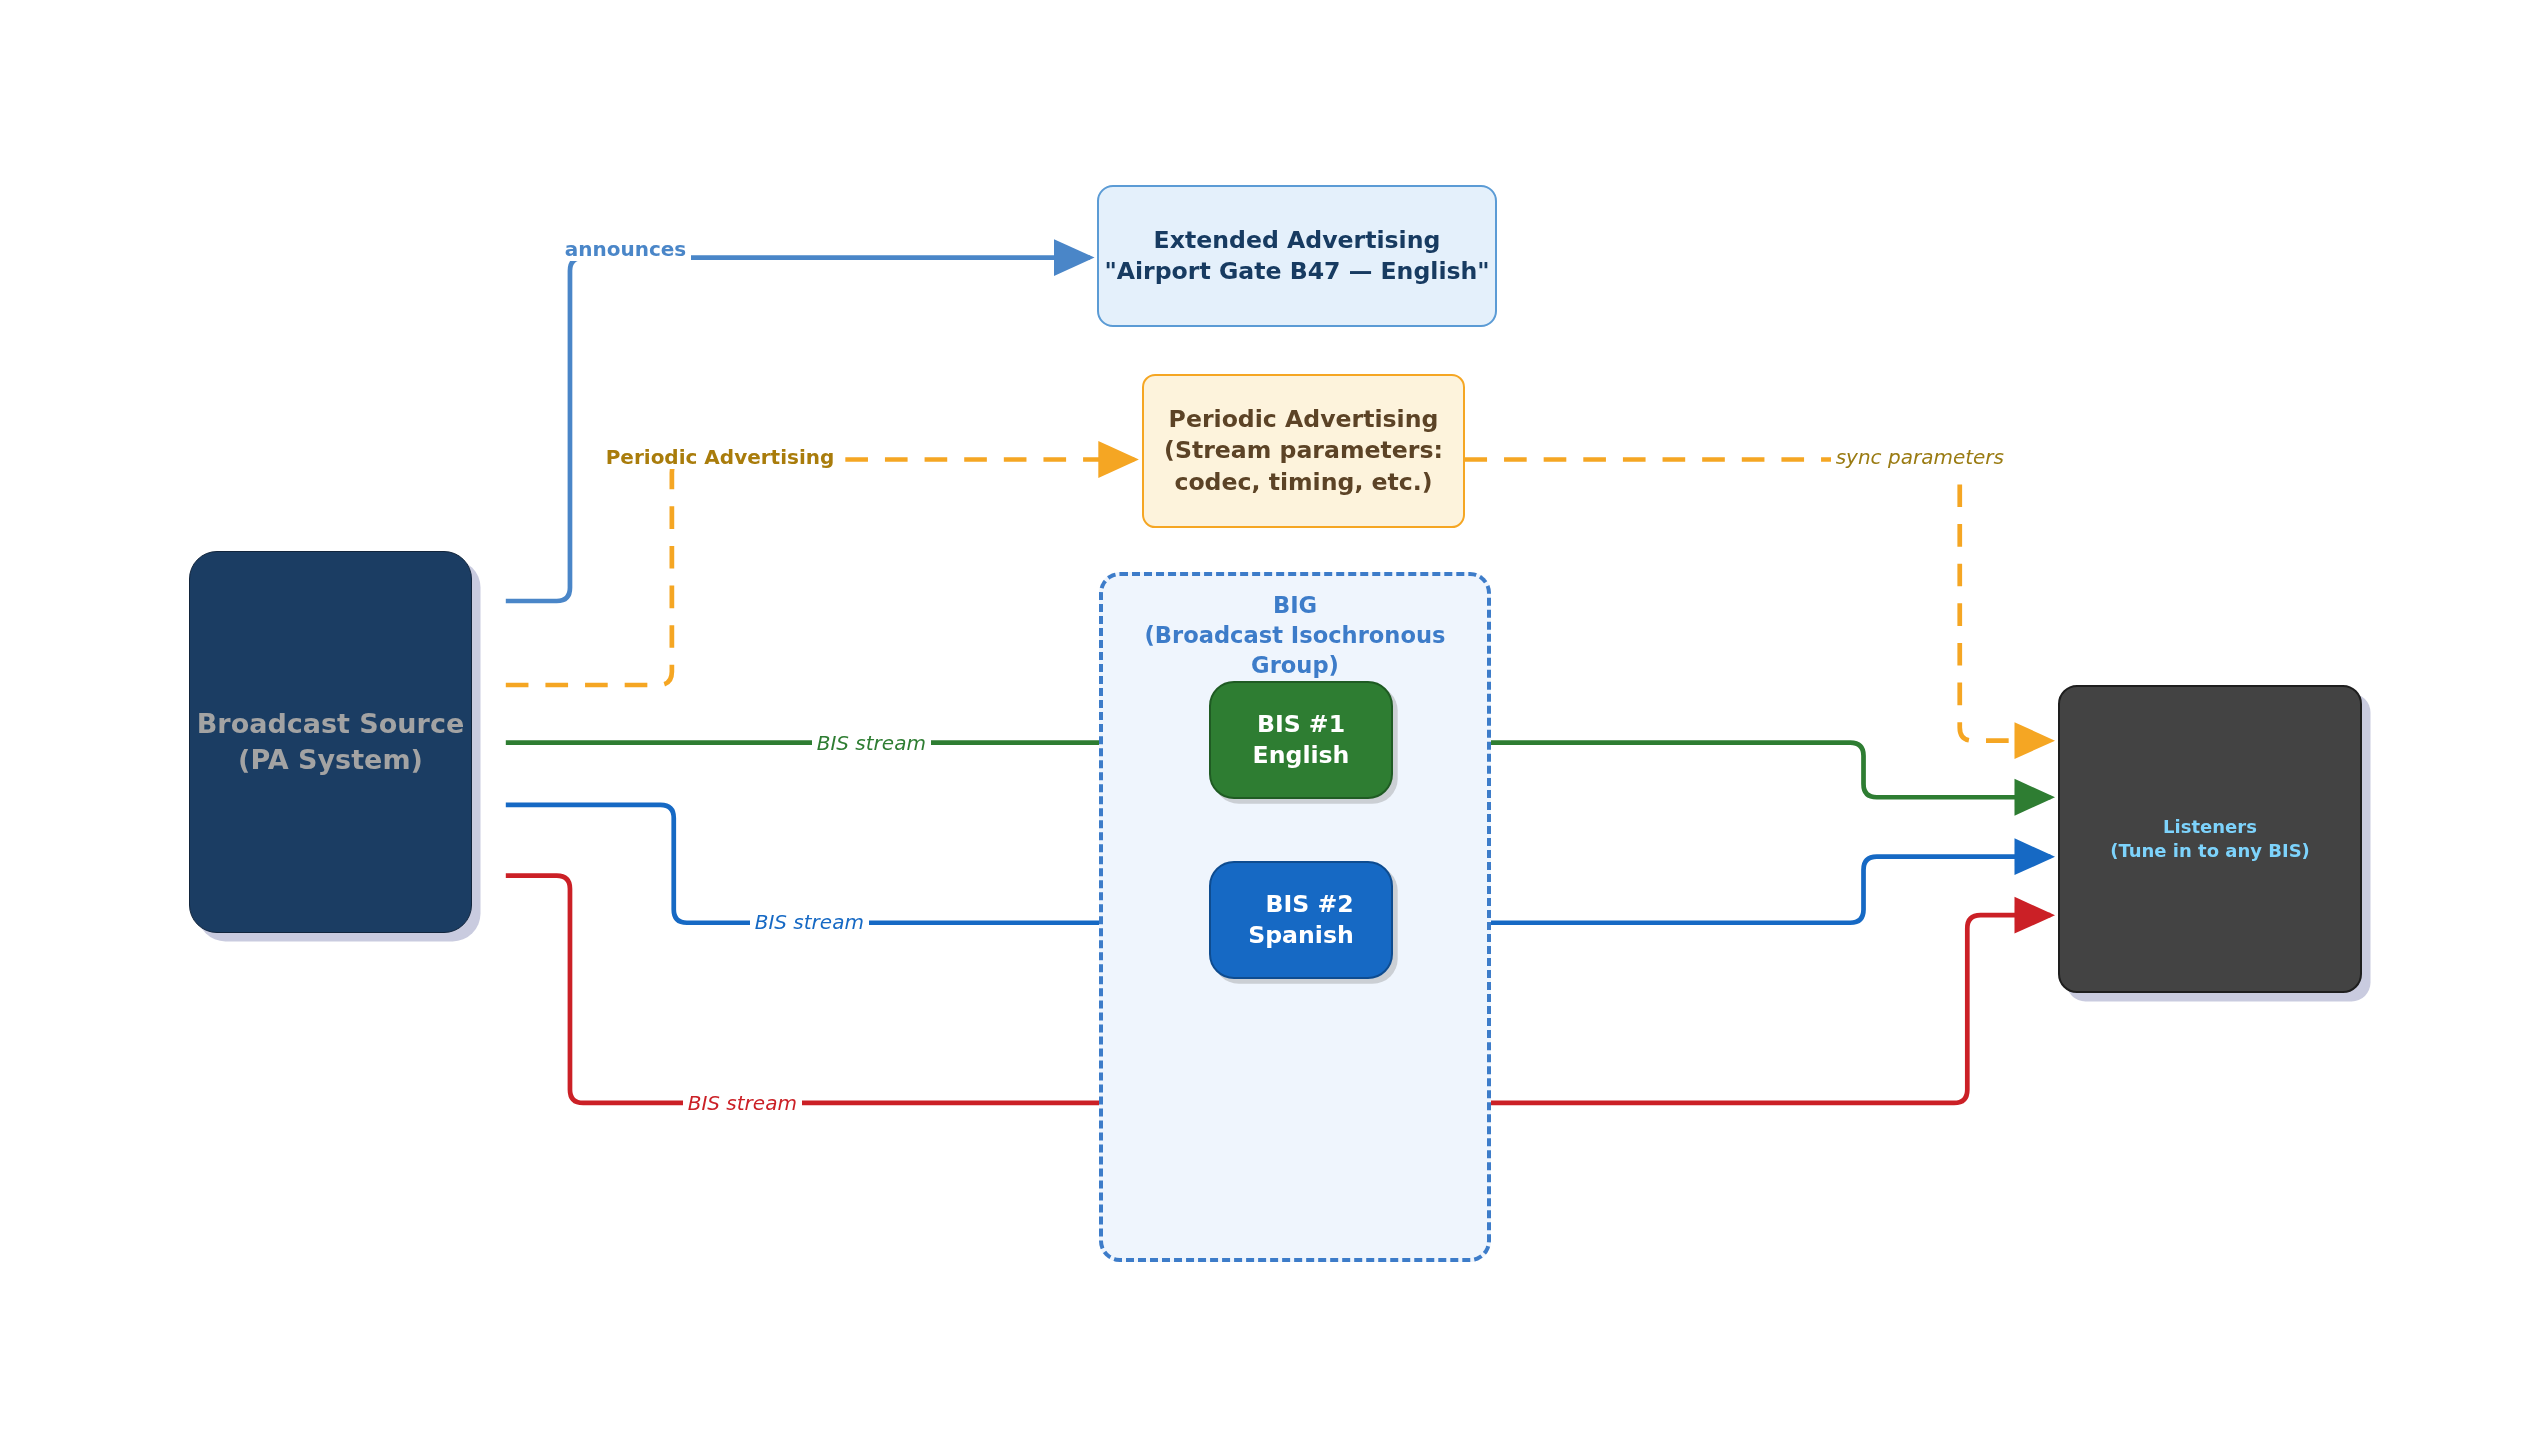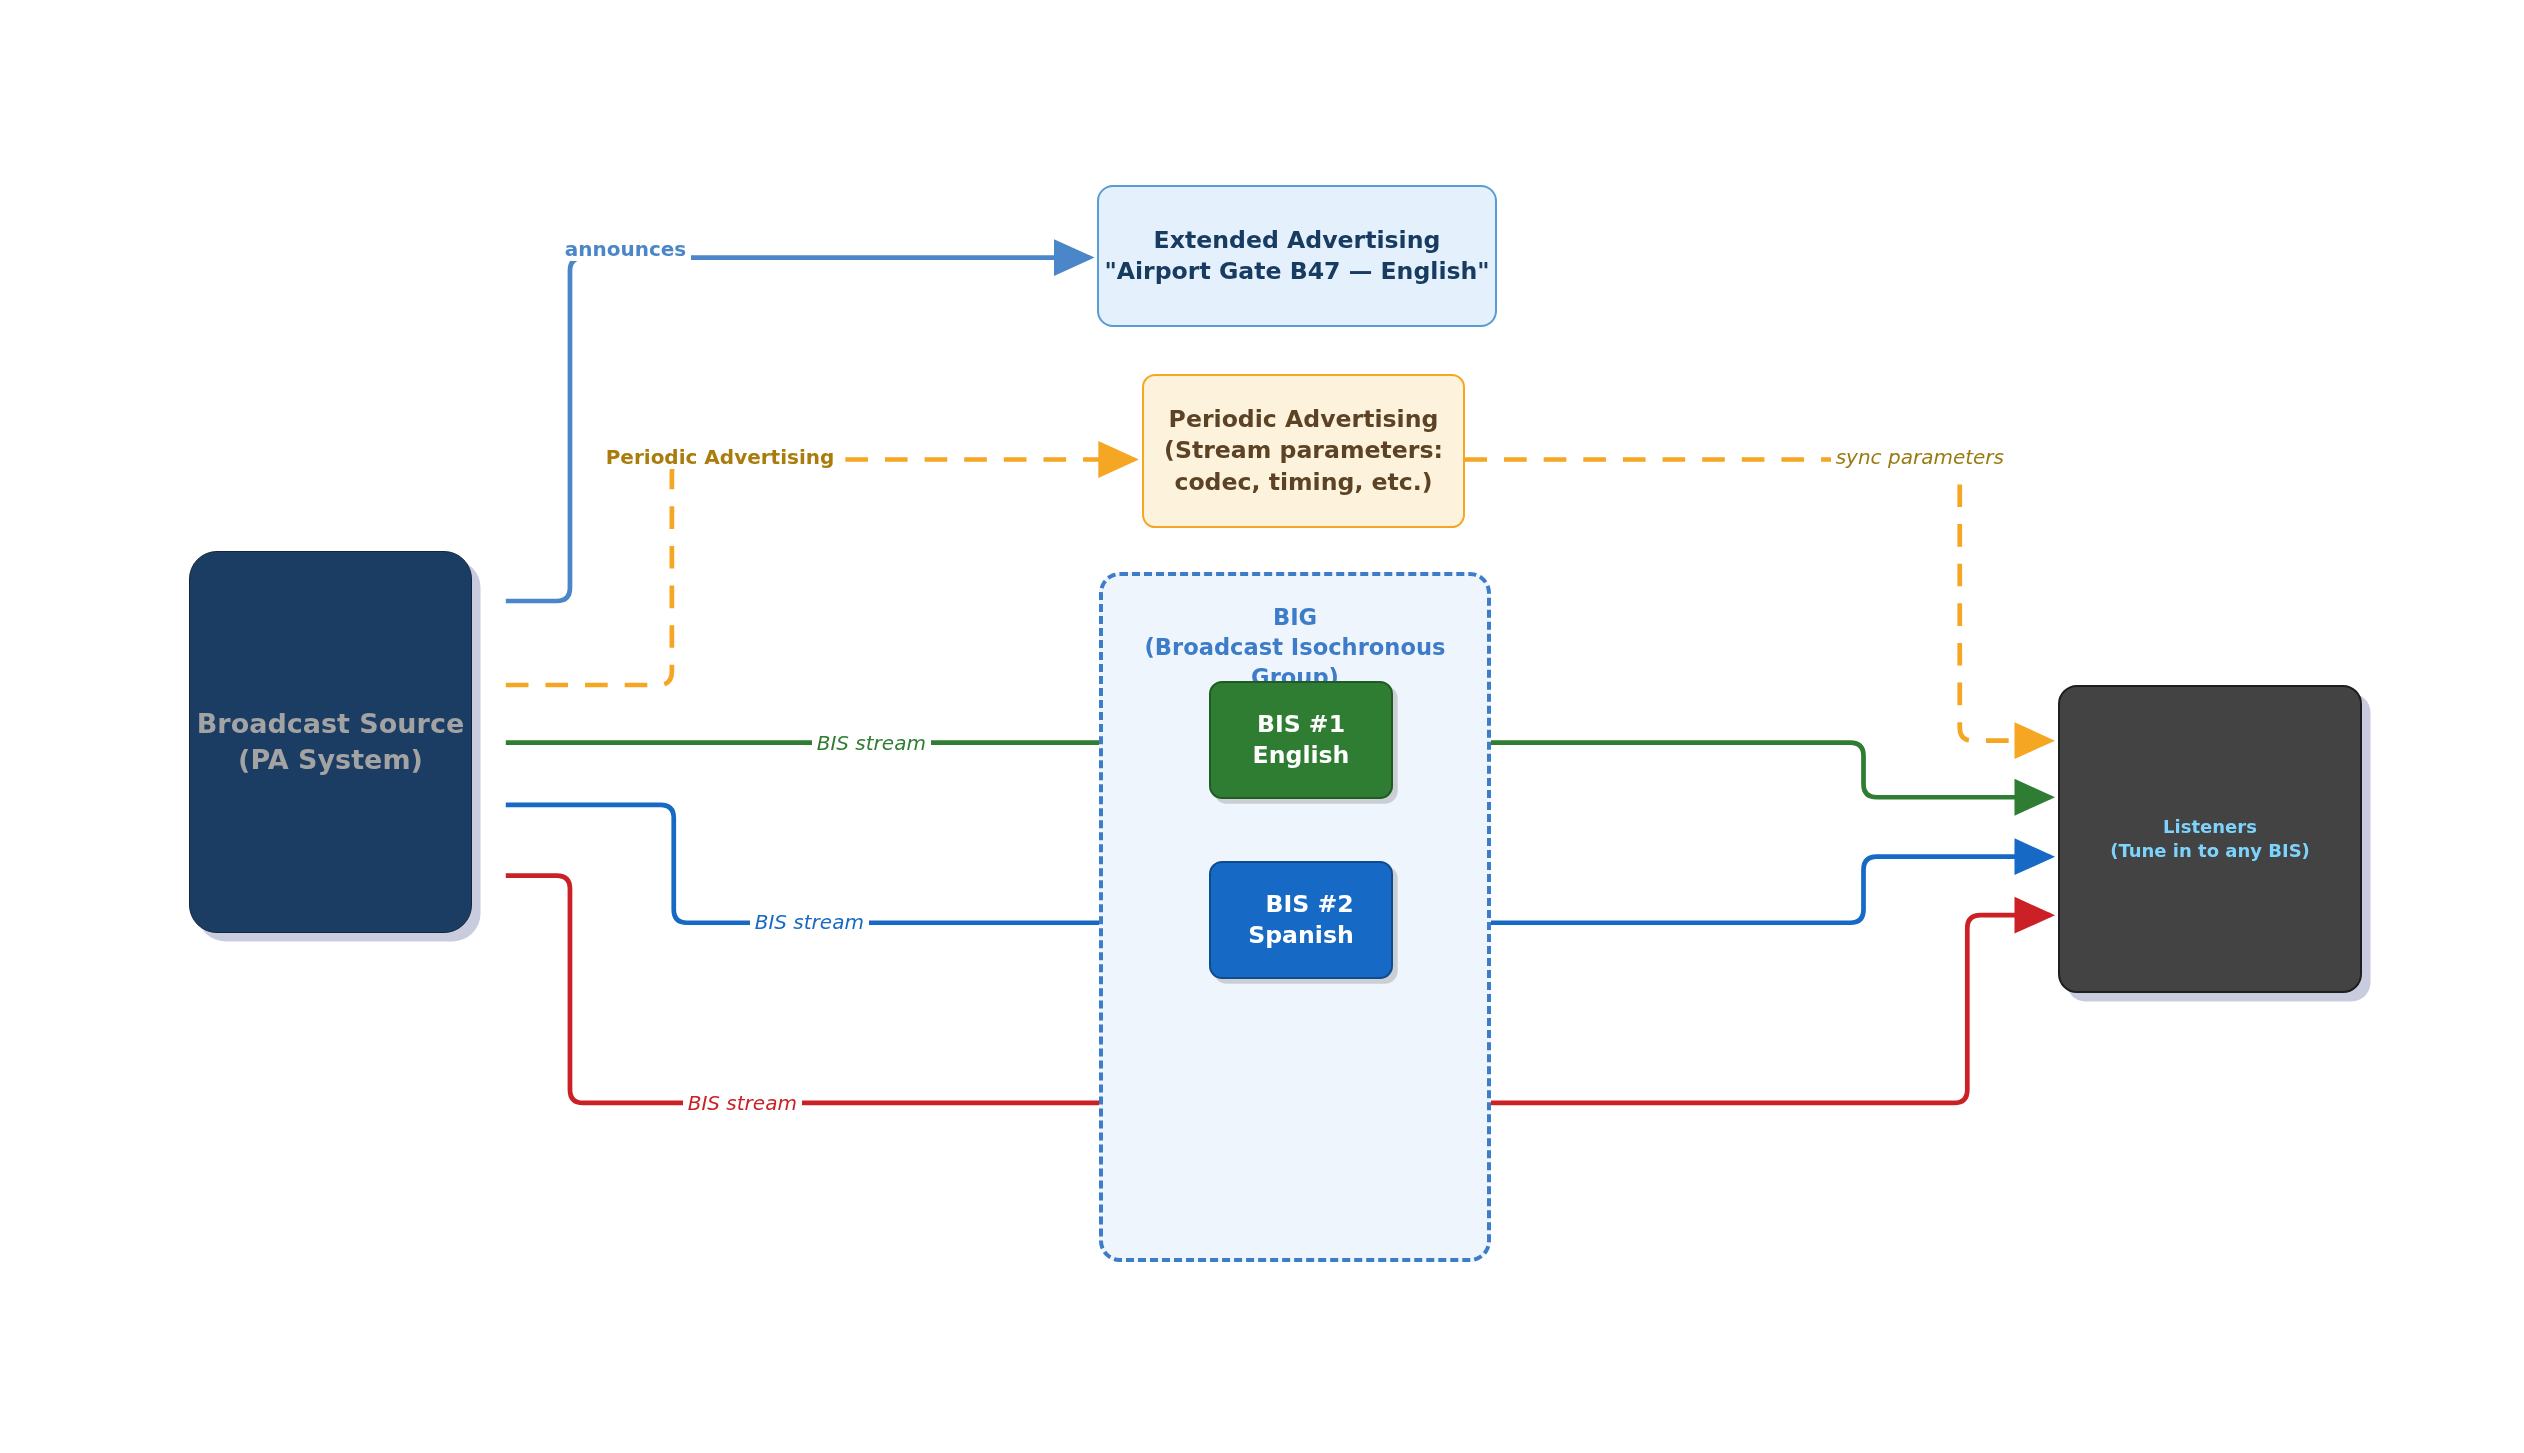--- a/index.html
+++ b/index.html
@@ -25,25 +25,25 @@
   
   #periodic-advertising{
     left:1142px;top:374px;width:323px;height:154px;
     background:#FDF3DC;border:2.8px solid #F5A623;border-radius:13.2px;
     color:#5C4326;font-weight:bold;font-size:23.6px;
   }
   
   #big-group{
     left:1099px;top:572px;width:392px;height:690px;
     background:#EFF5FD;border:4.7px dashed #3D7CC9;border-radius:21px;
-    align-items:flex-start;justify-content:center;padding-top:27px;
+    align-items:flex-start;justify-content:center;padding-top:15px;
     color:#3D7CC9;font-weight:bold;font-size:22.6px;
   }
   
-  .bis{width:184px;height:118px;border-radius:13px;color:#fff;font-weight:bold;font-size:23.6px;
+  .bis{width:184px;height:118px;border-radius:25px;color:#fff;font-weight:bold;font-size:23.6px;
        box-shadow:4.7px 4.7px 0 0 rgba(120,120,120,0.30);}
   #bis-1{left:1209px;top:681px;background:#2E7D32;border:2.8px solid #1F5B23;}
   #bis-2{left:1209px;top:861px;background:#1669C4;border:2.8px solid #0E4C90;text-align:right;}
   #bis-3{left:1209px;top:1042px;background:#CB2026;border:2.8px solid #9C161B;}
   
   #listeners{
     left:2058px;top:685px;width:304px;height:308px;
     background:#434343;border:2.8px solid #1E1E1E;border-radius:19px;
     color:#7dd3fc;font-weight:bold;font-size:18px;
     box-shadow:8.5px 8.5px 0 0 rgba(156,160,196,0.55);

